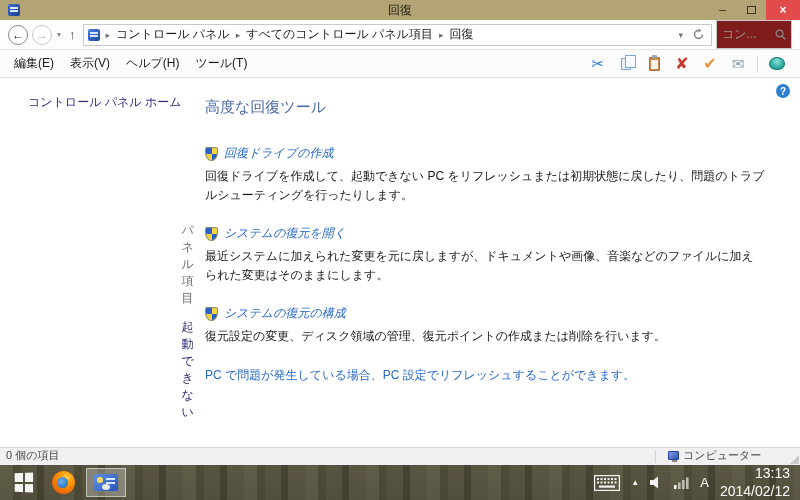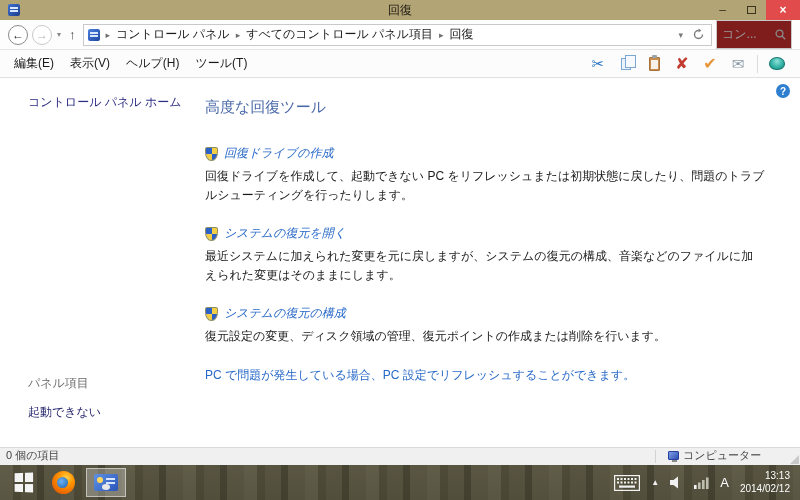--- a/index.html
+++ b/index.html
@@ -49,21 +49,21 @@
   .copy-glyph::before { content:""; position:absolute; left:3px; top:-4px; width:9px; height:11px; border:1px solid #7ba7d0; background:#f6faff; }
   .paste-glyph { width:11px; height:14px; border:1px solid #a8713c; background:#c98d4e; position:relative; border-radius:1px; }
   .paste-glyph::before { content:""; position:absolute; left:1px; top:2px; width:7px; height:9px; background:#f6f2ea; }
   .paste-glyph::after { content:""; position:absolute; left:2px; top:-3px; width:5px; height:3px; background:#9aa4ab; border-radius:1px; }
   .tb-sep { width:1px; height:18px; background:#dcdcdc; }
   .shell-glyph { width:16px; height:13px; border-radius:50% 50% 45% 45%; background:radial-gradient(circle at 50% 30%,#8fe0d8 0%,#35b3a8 55%,#1d8a80 100%); border:1px solid #177a70; }
 
   
   .content { flex:1; display:flex; background:#fff; position:relative; min-height:0; }
   .help-circle { position:absolute; top:6px; right:10px; width:14px; height:14px; border-radius:50%; background:#2f7fd0; color:#fff; font-size:10px; font-weight:bold; display:flex; align-items:center; justify-content:center; }
-  .sidebar { width:205px; flex:0 0 auto; display:flex; flex-direction:column; padding:16px 10px 26px 28px;justify-content:flex-end; }
+  .sidebar { width:205px; flex:0 0 auto; display:flex; flex-direction:row; padding:16px 10px 26px 28px;justify-content:flex-end; }
   .sidebar-home { color:#2d2d86; white-space:nowrap; }
   .sidebar-bottom { margin-top:auto; }
   .related-header { color:#6d6d6d; margin-bottom:12px; }
   .related-link { color:#26266e; }
   .main { flex:1; padding:20px 34px 0 0; min-width:0; }
   .main-heading { color:#4a69a8; font-size:15px; margin-bottom:28px; }
   .task { margin-bottom:21px; }
   .task-title-row { display:flex; align-items:center; gap:6px; margin-bottom:5px;font-style:italic; }
   .uac-shield { width:13px; height:14px; flex:0 0 auto; border:1px solid #8f8f66;
     background-image:linear-gradient(to right,#2b62c9 50%,#f3cf45 50%),linear-gradient(to right,#f3cf45 50%,#2b62c9 50%);
@@ -96,21 +96,21 @@
   .ff-icon::after { content:""; position:absolute; left:5px; top:6px; width:11px; height:11px; border-radius:50%; background:radial-gradient(circle at 40% 40%,#6cb2f0,#1a5fb0); }
   .tb-app { width:40px; height:29px; margin-top:0; background:rgba(255,255,255,0.28); border:1px solid rgba(255,255,255,0.5); display:flex; align-items:center; justify-content:center; }
   .cp-icon { width:24px; height:17px; border-radius:2px; background:linear-gradient(135deg,#5e93e6 0%,#2a55b8 100%); position:relative; }
   .cp-icon::before { content:""; position:absolute; left:3px; top:3px; width:6px; height:6px; border-radius:50%; background:#ffd95e; }
   .cp-icon::after { content:""; position:absolute; right:3px; top:4px; width:9px; height:2px; background:#d8e6ff; box-shadow:0 4px 0 #d8e6ff; }
   .cp-mouse { position:absolute; left:50%; bottom:1px; transform:translateX(-50%); width:8px; height:6px; border-radius:50%; background:#e8e8e8; }
   .tray { margin-left:auto; display:flex; align-items:center; gap:11px; color:#fff; }
   .tray svg { display:block; }
   .tray-expand { font-size:8px; color:#f0f0f0; }
   .ime-badge { font-size:13px; color:#fff; }
-  .clock { text-align:right; font-size:10px; line-height:1.25; color:#fff; padding-right:4px; white-space:nowrap; }
+  .clock { text-align:right; font-size:14px; line-height:1.25; color:#fff; padding-right:4px; white-space:nowrap; }
 </style>
 </head>
 <body>
 
 <div class="screen">
 
   <div class="titlebar">
     <div class="app-icon"></div>
     <div class="title-text">回復</div>
     <div class="win-controls">
@@ -197,21 +197,21 @@
           <span class="task-link">回復ドライブの作成</span>
         </div>
         <div class="task-desc">回復ドライブを作成して、起動できない PC をリフレッシュまたは初期状態に戻したり、問題のトラブルシューティングを行ったりします。</div>
       </div>
 
       <div class="task">
         <div class="task-title-row">
           <span class="uac-shield"></span>
           <span class="task-link">システムの復元を開く</span>
         </div>
-        <div class="task-desc">最近システムに加えられた変更を元に戻しますが、システムの復元の構成、音楽などのファイルに加えられた変更はそのままにします。</div>
+        <div class="task-desc">最近システムに加えられた変更を元に戻しますが、ドキュメントや画像、音楽などのファイルに加えられた変更はそのままにします。</div>
       </div>
 
       <div class="task">
         <div class="task-title-row">
           <span class="uac-shield"></span>
           <span class="task-link">システムの復元の構成</span>
         </div>
         <div class="task-desc">復元設定の変更、ディスク領域の管理、復元ポイントの作成または削除を行います。</div>
       </div>
 

